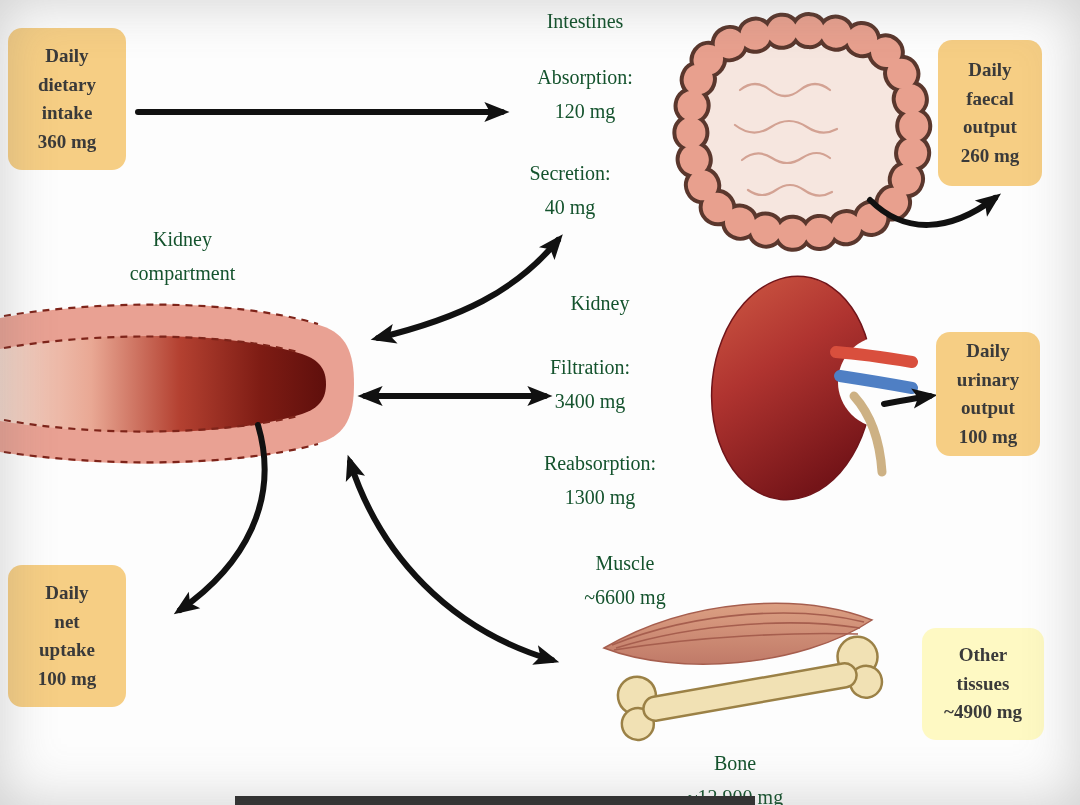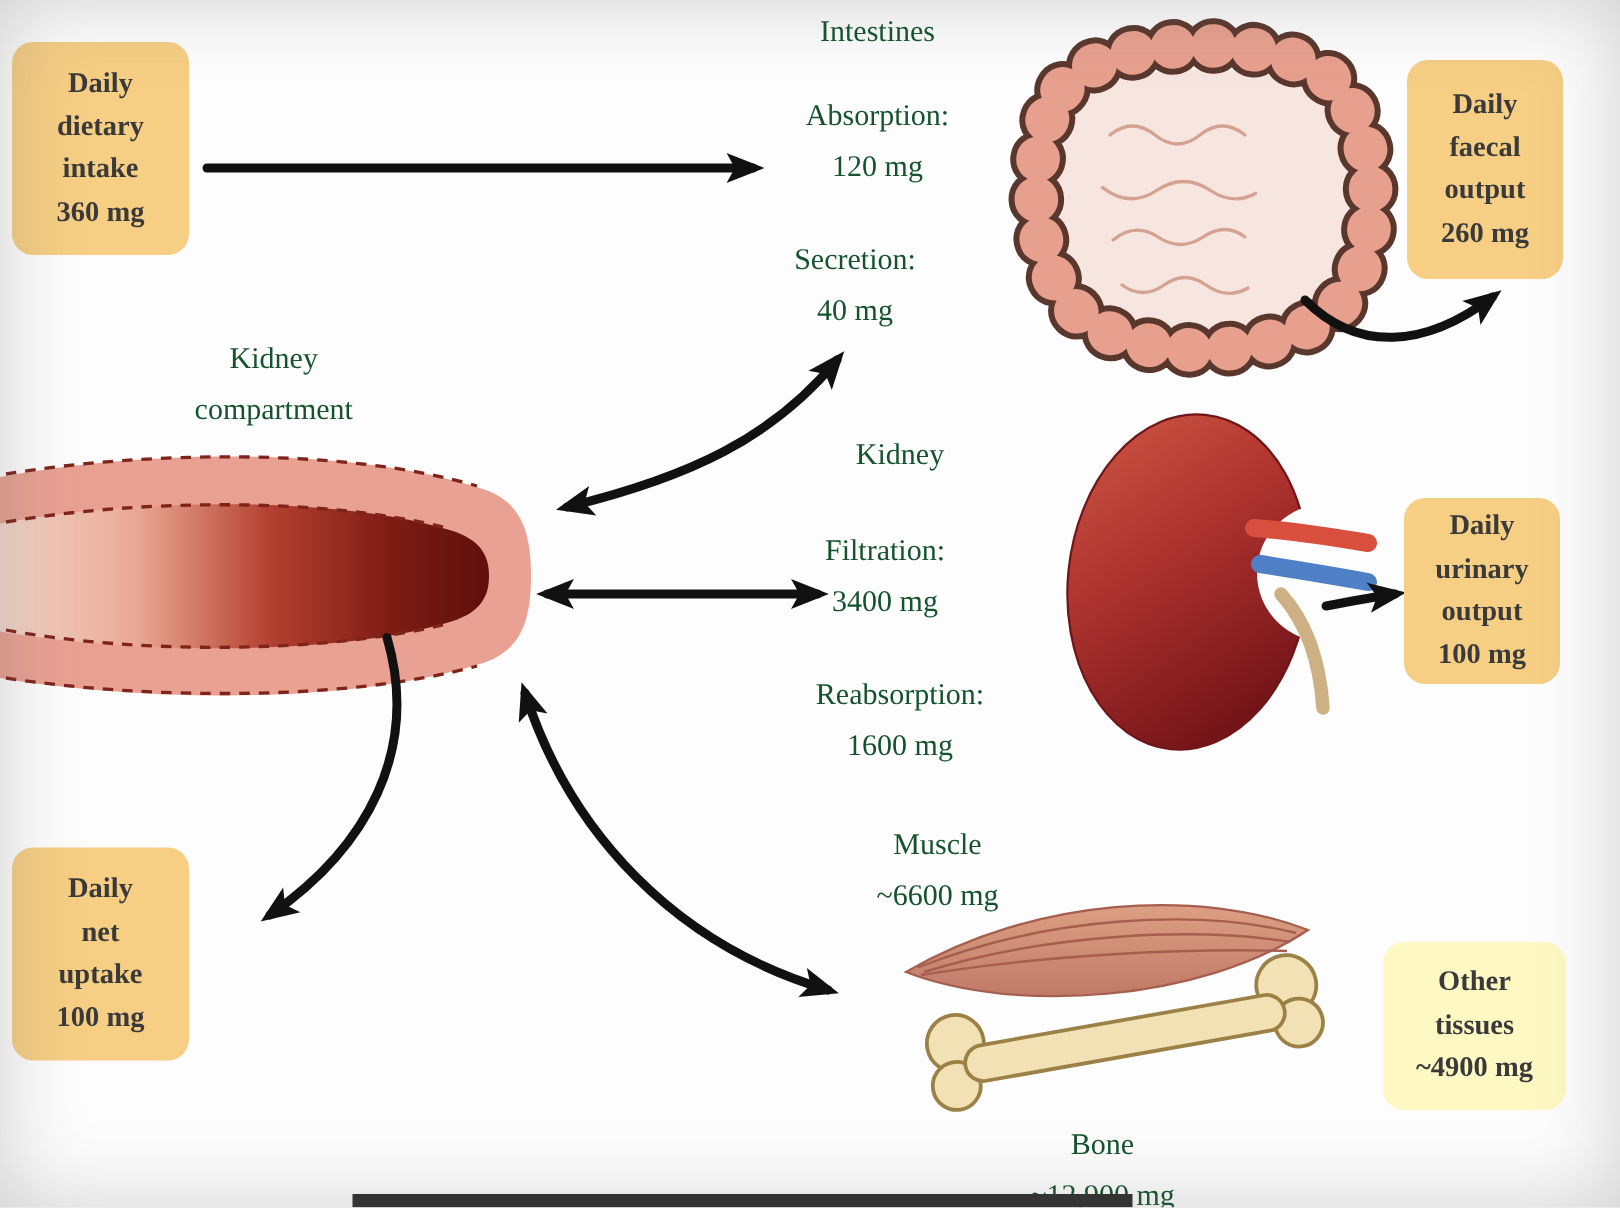--- a/index.html
+++ b/index.html
@@ -155,20 +155,20 @@
   <div class="lbl lbl-absorption">Absorption:
 120 mg</div>
   <div class="lbl lbl-secretion">Secretion:
 40 mg</div>
   <div class="lbl lbl-blood">Kidney
 compartment</div>
   <div class="lbl lbl-kidney">Kidney</div>
   <div class="lbl lbl-filtration">Filtration:
 3400 mg</div>
   <div class="lbl lbl-reabsorption">Reabsorption:
-1600 mg</div>
+1300 mg</div>
   <div class="lbl lbl-muscle">Muscle
 ~6600 mg</div>
   <div class="lbl lbl-bone">Bone
 ~12,900 mg</div>
 
   <div class="bottom-bar"></div>
 </div>
 
 </body></html>

